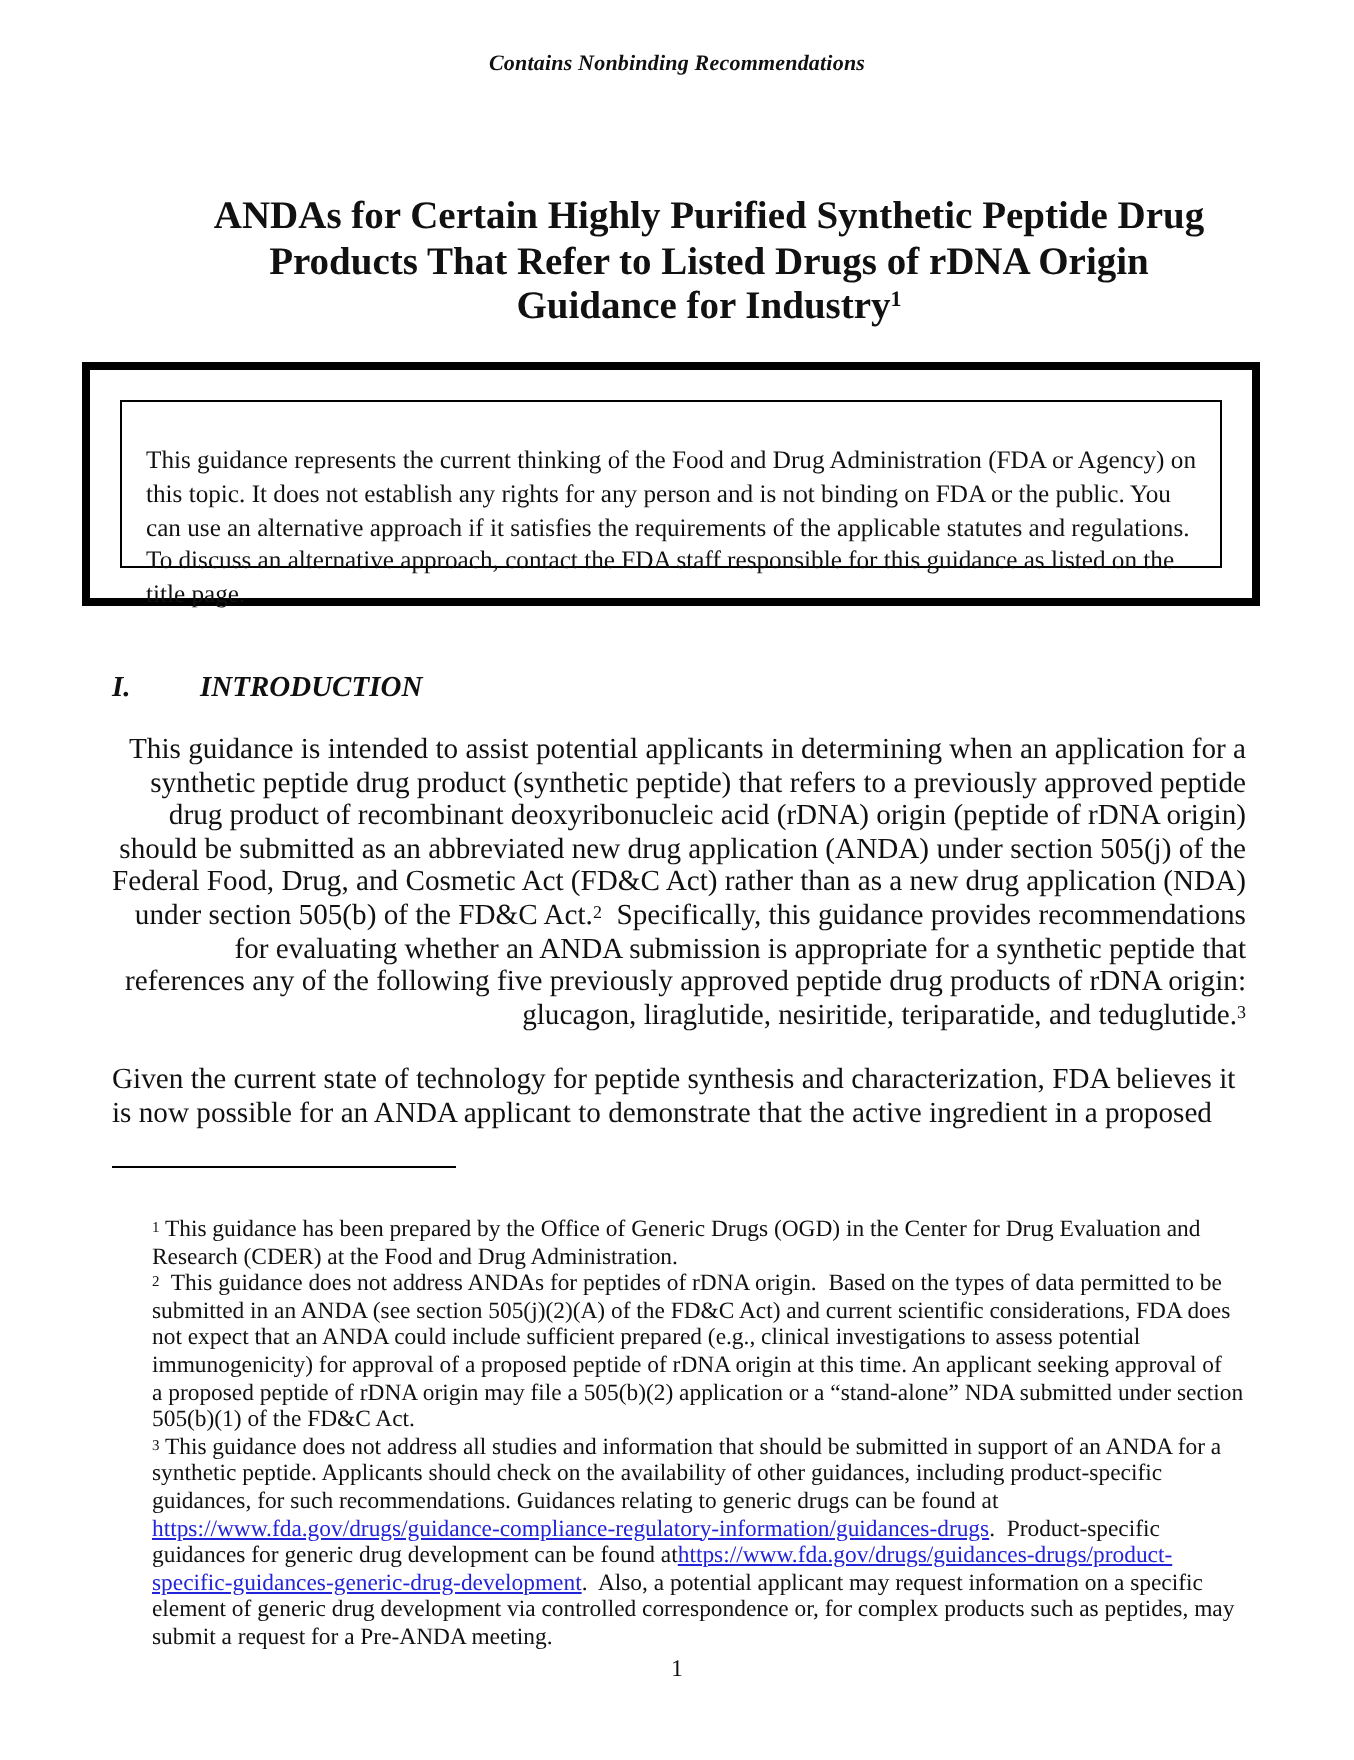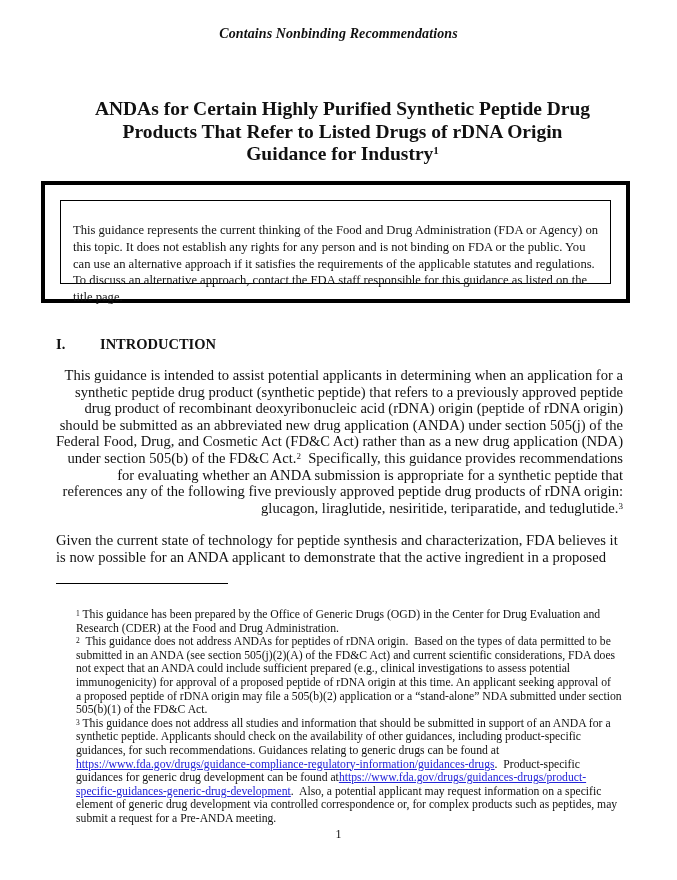--- a/index.html
+++ b/index.html
@@ -23,27 +23,27 @@
       background: #ffffff;
     }
     .header-note {
       position: absolute;
       top: 26px;
       left: 0;
       width: 677px;
       text-align: center;
       font-weight: bold;
       font-style: italic;
-      font-size: 14px;
+      font-size: 11px;
       letter-spacing: 0.1px;
     }
     .title {
       position: absolute;
       top: 98px;
-      left: 64px;
+      left: 76px;
       width: 557px;
       text-align: center;
       font-weight: bold;
       font-size: 19.5px;
       line-height: 22.5px;
     }
     .title .line { display: block; }
     .title sup {
       font-size: 11px;
       vertical-align: top;
@@ -70,20 +70,21 @@
       line-height: 16.8px;
     }
     .disclaimer-inner .line { display: block; white-space: nowrap; }
     .section-heading {
       position: absolute;
       top: 336px;
       left: 56px;
       font-weight: bold;
       font-size: 14.5px;
       white-space: nowrap;
+      font-style: italic;
     }
     .section-heading .num { display: inline-block; width: 44px; }
     .body-para {
       position: absolute;
       left: 56px;
       font-size: 14.6px;
       line-height: 16.6px;
     }
     .body-para .line { display: block; white-space: nowrap; }
     .body-para sup {

